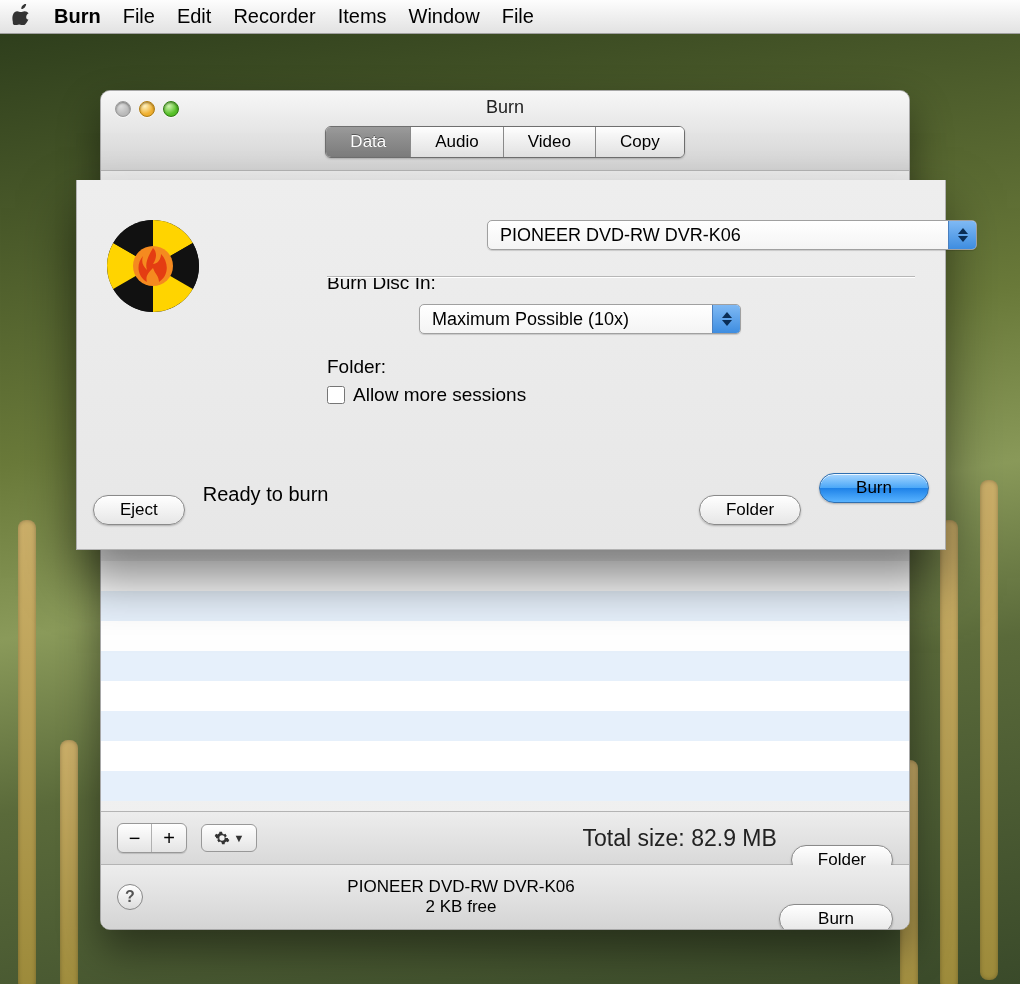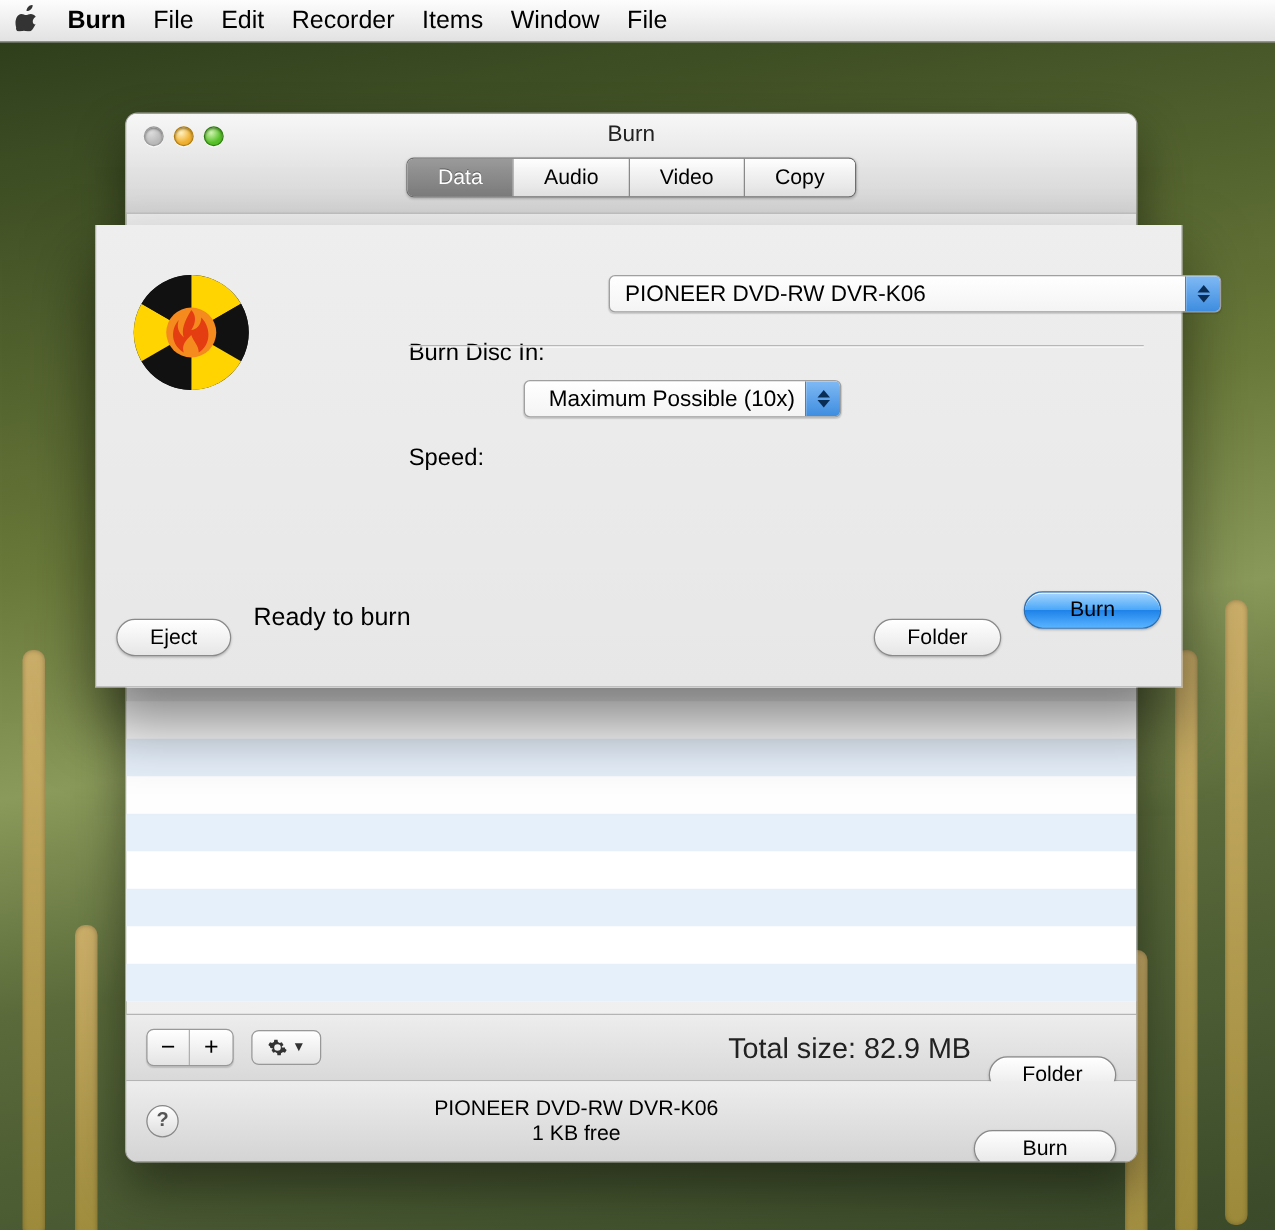--- a/index.html
+++ b/index.html
@@ -147,21 +147,21 @@
     background:linear-gradient(#7fb9f4,#3e8de0);
     border-left:1px solid #4a7fbf; border-radius:0 4px 4px 0;
     display:flex; flex-direction:column; align-items:center; justify-content:center;
     gap:1px;
   }
   .sel .arrows::before{content:"";border:5px solid transparent;border-bottom:6px solid #0a2d55;margin-bottom:1px;}
   .sel .arrows::after{content:"";border:5px solid transparent;border-top:6px solid #0a2d55;}
   .sel-drive{left:410px; top:40px; width:490px;}
   .hr{position:absolute; left:250px; right:30px; top:96px; height:1px; background:#b7b7b7; box-shadow:0 1px 0 #fff;}
   .lbl-speed{left:250px; top:128px;}
-  .sel-speed{left:342px; top:124px; width:254px;justify-content:flex-end;}
+  .sel-speed{left:342px; top:124px; width:322px;}
   .chk{position:absolute; display:flex; align-items:center; gap:8px; font-size:19px;}
   .chk input{width:18px;height:18px;}
   .chk.disabled{color:#8a8a8a;}
   .chk-erase{left:250px; top:170px;}
   .chk-sessions{left:250px; top:204px;}
   .sheet .bottomrow{position:absolute; left:16px; right:16px; bottom:24px; display:flex; align-items:center; gap:18px;}
   .sheet .readytext{font-size:20px;margin-top:13px;}
 </style>
 </head>
 <body>
@@ -227,21 +227,21 @@
     </div>
     <div class="spacer"></div>
     <span class="sizetext">Total size: 82.9 MB</span>
     <button class="aq-default">Folder</button>
   </div>
 
   <div class="statusbar">
     <div class="helpbtn">?</div>
     <div class="statuscenter">
       <div>PIONEER DVD-RW DVR-K06</div>
-      <div>1 KB free</div>
+      <div>2 KB free</div>
     </div>
     <button class="aq-default" style="padding:0 38px">Burn</button>
   </div>
 </div>
 
 <div class="sheet">
   <div class="burnicon">
     <svg viewBox="0 0 100 100">
       <circle cx="50" cy="50" r="46" fill="#111"></circle>
       <g>
@@ -258,26 +258,30 @@
   </div>
 
   <span class="field lbl-burndisc">Burn Disc In:</span>
   <div class="sel sel-drive">
     <span>PIONEER DVD-RW DVR-K06</span>
     <div class="arrows"></div>
   </div>
 
   <div class="hr"></div>
 
-  <span class="field lbl-speed">Speed:</span>
+  <span class="field lbl-speed">Folder:</span>
   <div class="sel sel-speed">
     <span>Maximum Possible (10x)</span>
     <div class="arrows"></div>
   </div>
 
+  <label class="chk chk-sessions">
+    <input type="checkbox" style="">
+    <span>Allow more sessions</span>
+  </label>
 
   <div class="bottomrow">
     <button class="aq-default">Eject</button>
     <span class="readytext">Ready to burn</span>
     <div class="spacer"></div>
     <button class="aq-default">Folder</button>
     <button class="aq-primary" style="padding:0 36px">Burn</button>
   </div>
 </div>
 

